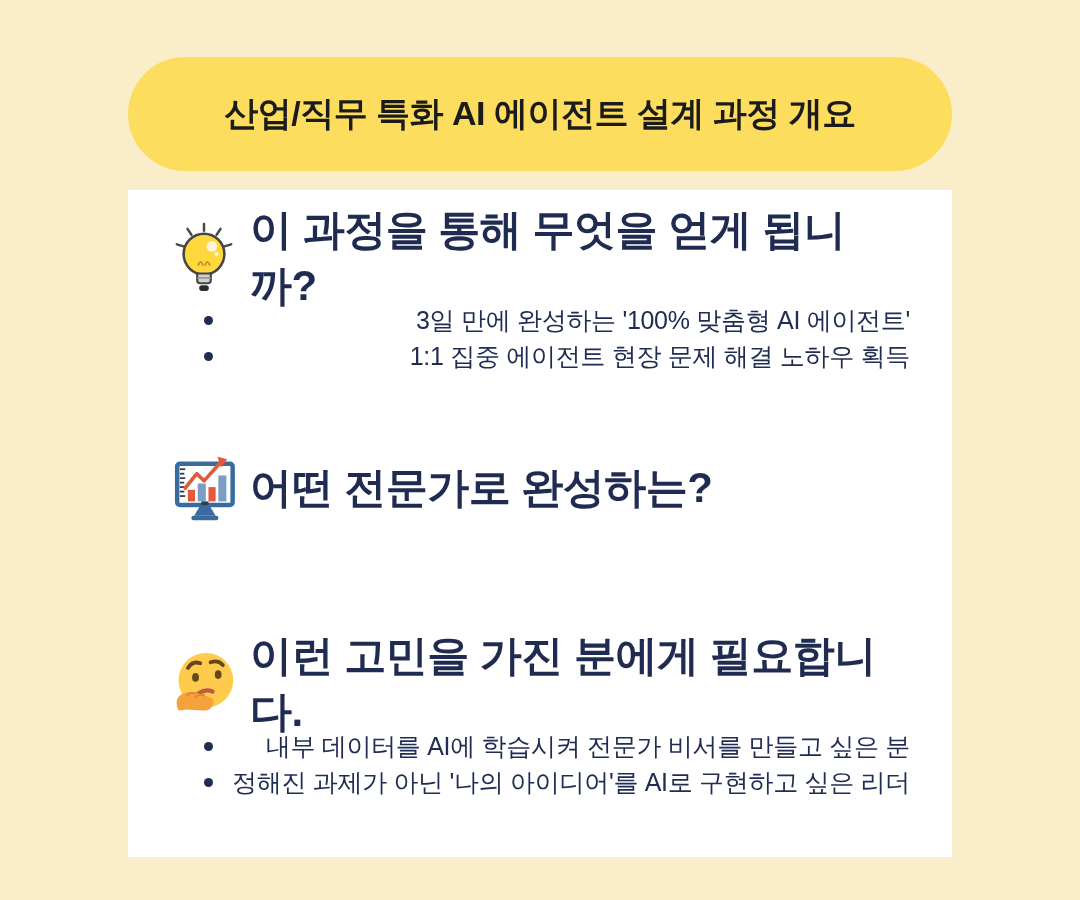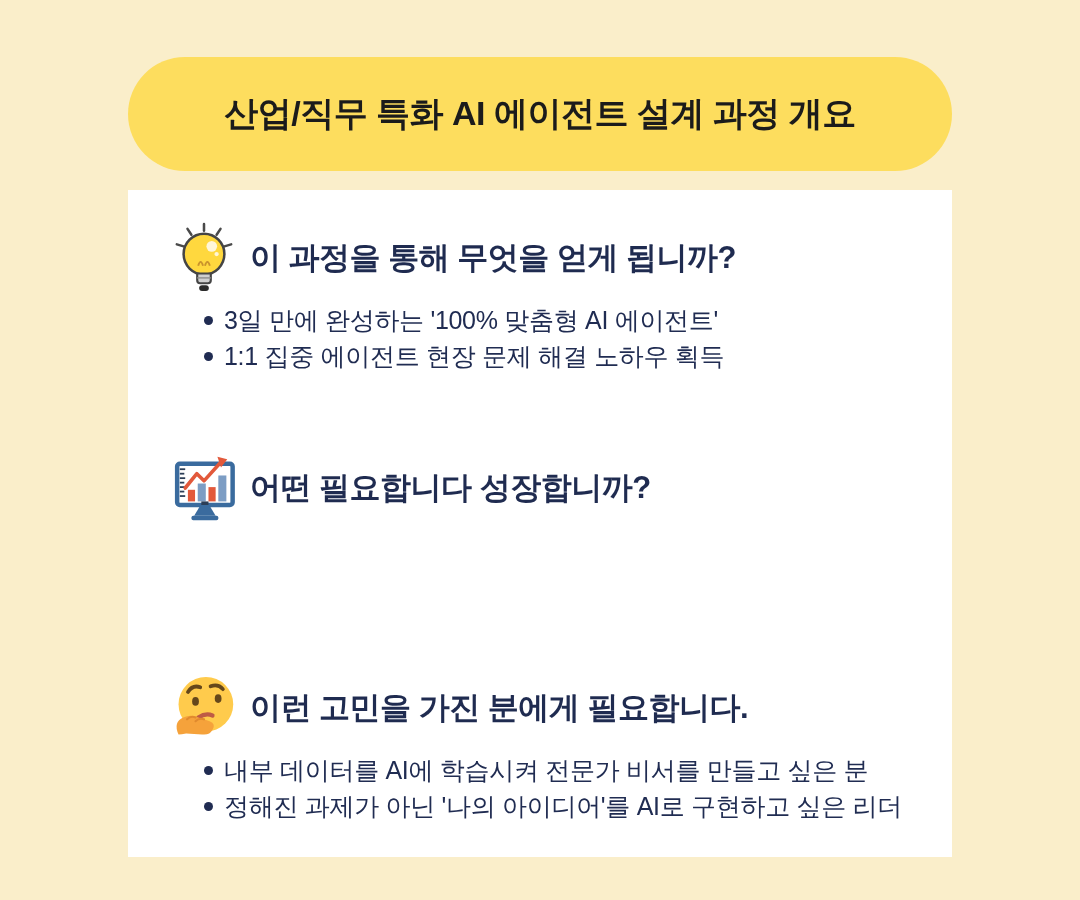--- a/index.html
+++ b/index.html
@@ -22,29 +22,29 @@
 
   
   .card{
     position:absolute;left:128px;top:190px;width:824px;height:667px;
     background:#FFFFFF;
   }
 
   .section{position:absolute;left:42px;width:740px;}
   .sec1{top:30px;}
   .sec2{top:260px;}
-  .sec3{top:480px;}
+  .sec3{top:456px;}
 
   .sec-head{display:flex;align-items:center;gap:12px;height:76px;}
   .sec-head .icon{width:68px;height:76px;flex:0 0 auto;display:flex;align-items:center;justify-content:center;}
   .sec-head h2{
-    margin:0;font-size:31px;font-weight:700;color:#1F2B50;letter-spacing:-0.5px;
+    margin:0;font-size:42px;font-weight:700;color:#1F2B50;letter-spacing:-0.5px;
   }
 
-  ul.bullets{margin:6px 0 0 32px;padding:0;list-style:none;}
+  ul.bullets{margin:6px 0 0 32px;padding:0;list-style:none;text-align:right;}
   ul.bullets li{
     position:relative;padding-left:22px;margin:0;
     font-size:25px;font-weight:500;color:#202C52;line-height:36px;letter-spacing:-0.3px;
   }
   ul.bullets li::before{
     content:"";position:absolute;left:2px;top:14px;width:9px;height:9px;
     border-radius:50%;background:#202C52;
   }
 </style>
 </head>
@@ -104,21 +104,21 @@
             <rect x="31" y="34" width="9" height="20" fill="#7C9DC4"></rect>
             <rect x="43" y="38" width="8" height="16" fill="#E2593B"></rect>
             <rect x="54" y="25" width="9" height="29" fill="#7C9DC4"></rect>
             <polyline points="17,39 30,23 38,31 56,11" fill="none" stroke="#E2593B" stroke-width="4" stroke-linecap="round" stroke-linejoin="round"></polyline>
             <polygon points="53,4 64,7 57,16" fill="#E2593B"></polygon>
             <rect x="35" y="54" width="8" height="4" fill="#2C3E57"></rect>
             <path d="M33,60 h12 l6,10 h-24 z" fill="#3A6B9E"></path>
             <rect x="24" y="70" width="30" height="5" rx="2" fill="#3A6B9E"></rect>
           </svg>
         </span>
-        <h2>어떤 필요합니다 성장합니까?</h2>
+        <h2>어떤 전문가로 완성하는?</h2>
       </div>
     </div>
 
     <div class="section sec3">
       <div class="sec-head">
         <span class="icon">
           <svg viewBox="0 0 70 76" width="66" height="72" aria-hidden="true">
             <circle cx="37" cy="34" r="29" fill="#FFCB4C"></circle>
             <path d="M18,21 q5,-8 13,-5" stroke="#65471B" stroke-width="4" fill="none" stroke-linecap="round"></path>
             <path d="M42,15 q8,-3 13,3" stroke="#65471B" stroke-width="4" fill="none" stroke-linecap="round"></path>

